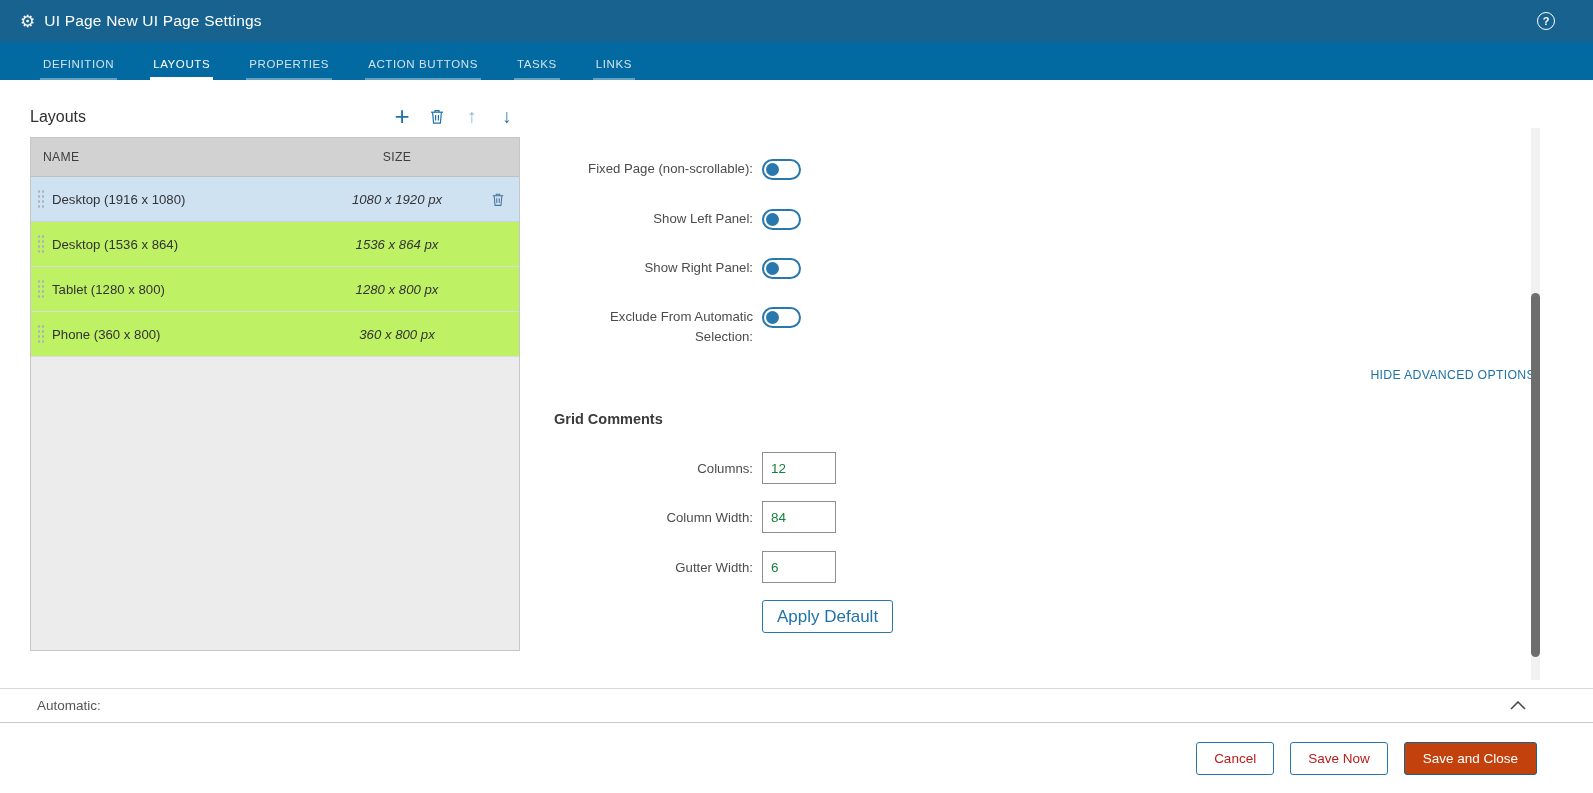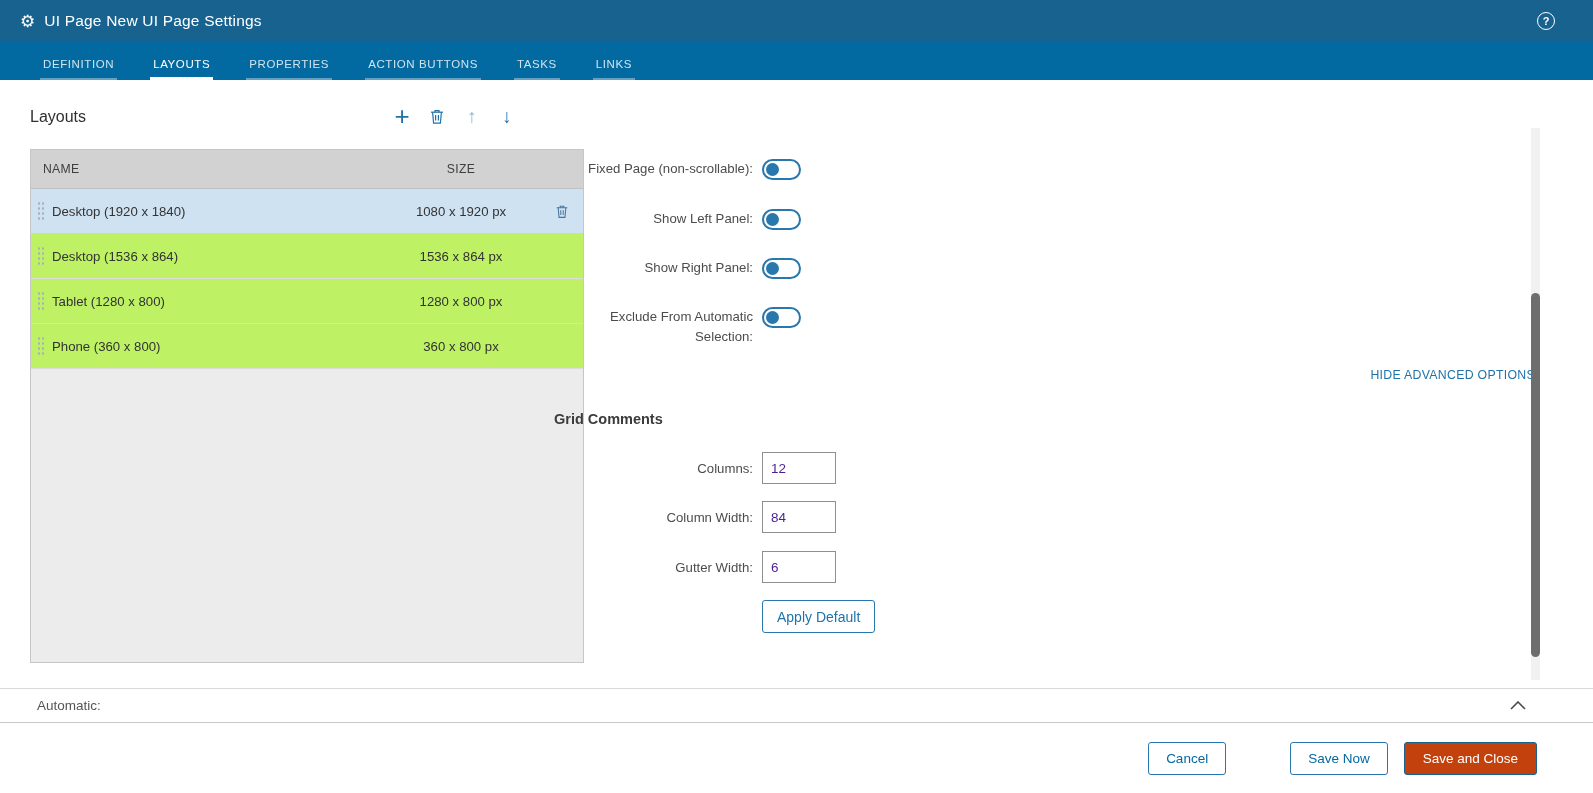--- a/index.html
+++ b/index.html
@@ -47,22 +47,22 @@
   .icon-btn {
     color: #1f73a8; cursor: pointer; background: none; border: none; padding: 0;
     display: flex; align-items: center; justify-content: center; height: 28px; min-width: 20px;
     font-family: inherit;
   }
   .plus-glyph { font-size: 26px; font-weight: 300; line-height: 22px; }
   .arrow-glyph { font-size: 19px; line-height: 1; }
   .icon-btn.disabled { color: #8fb9d6; }
 
   .layouts-table {
-    position: absolute; left: 30px; top: 137px; width: 554px; height: 514px;
-    border: 1px solid #c6c6c6; background: #ececec; margin-top: 12px;
+    position: absolute; left: 30px; top: 137px; width: 490px; height: 514px;
+    border: 1px solid #c6c6c6; background: #ececec;
   }
   .thead {
     height: 39px; background: #d2d2d2; display: flex; align-items: center;
     font-size: 12.2px; color: #3e3e3e; letter-spacing: .3px;
     border-bottom: 1px solid #c0c0c0;
   }
   .th-name { padding-left: 12px; flex: 1; }
   .th-size { width: 160px; text-align: center; }
   .th-action { width: 42px; }
   .row {
@@ -70,21 +70,21 @@
     border-bottom: 1px solid #dcdcdc; background: #bef264;
     cursor: pointer; font-size: 13.2px; color: #333;
   }
   .row.selected { background: #cfe2f2; border-bottom-color: #c2d6e8; }
   .drag-handle {
     width: 8px; height: 20px; margin-left: 6px; flex: none;
     background-image: radial-gradient(circle, #a9b2ba 1px, transparent 1.35px);
     background-size: 4px 5px; cursor: grab;
   }
   .cell-name { flex: 1; padding-left: 7px; }
-  .cell-size { width: 160px; text-align: center; }
+  .cell-size { width: 160px; text-align: center; font-style: italic; }
   .cell-action { width: 42px; display: flex; justify-content: center; color: #49769b; }
   .row-trash-btn { background: none; border: none; padding: 0; color: #49769b; cursor: pointer; display: flex; }
 
   
   .toggle-row { position: absolute; left: 420px; display: flex; align-items: flex-start; }
   .toggle-label { width: 333px; text-align: right; font-size: 13.2px; color: #4c4c4c; line-height: 20px; }
   .toggle-label .narrow { display: inline-block; max-width: 182px; text-align: right; }
   .toggle {
     width: 39px; height: 21px; border: 2px solid #2878ad; border-radius: 12px;
     background: #fff; margin-left: 9px; position: relative; cursor: pointer; flex: none;
@@ -97,44 +97,44 @@
   .advanced-link {
     position: absolute; top: 368px; right: 58px;
     font-size: 12.3px; color: #1f73a8; letter-spacing: .3px; cursor: pointer; white-space: nowrap;
   }
 
   .grid-title { position: absolute; left: 554px; top: 411px; font-size: 14.5px; font-weight: 700; color: #3b3b3b; }
   .field-row { position: absolute; left: 420px; display: flex; align-items: center; }
   .field-label { width: 333px; text-align: right; font-size: 13.2px; color: #4c4c4c; }
   .field-input {
     margin-left: 9px; width: 74px; height: 32px; border: 1px solid #8f8f8f;
-    background: #fff; font-size: 13.5px; padding: 7px 8px; font-family: inherit; color: #4c1d95;
+    background: #fff; font-size: 13.5px; padding: 7px 8px; font-family: inherit; color: #15803d;
   }
   .apply-btn {
     position: absolute; left: 762px; top: 600px; height: 33px; padding: 0 14px;
     background: #fff; border: 1px solid #2878ad; border-radius: 3px;
-    color: #1f73a8; font-size: 14px; font-family: inherit; cursor: pointer;
+    color: #1f73a8; font-size: 17px; font-family: inherit; cursor: pointer;
   }
 
   
   .scroll-track { position: absolute; right: 53px; top: 128px; width: 9px; height: 552px; background: #f1f1f1; }
   .scroll-thumb { position: absolute; right: 53px; top: 293px; width: 9px; height: 364px; background: #6d6d6d; border-radius: 5px; cursor: pointer; }
 
   
   .divider-top { position: absolute; left: 0; right: 0; top: 688px; height: 1px; background: #dadada; }
   .divider-bottom { position: absolute; left: 0; right: 0; top: 722px; height: 1px; background: #c9c9c9; }
   .comments-label { position: absolute; left: 37px; top: 698px; font-size: 13.5px; color: #555; }
   .comments-collapse { position: absolute; right: 67px; top: 701px; cursor: pointer; background: none; border: none; padding: 0; display: flex; }
 
   .footer {
     position: absolute; left: 0; right: 0; top: 723px; bottom: 0; background: #fff;
     display: flex; align-items: center; justify-content: flex-end; gap: 16px; padding-right: 56px;
   }
   .btn { height: 33px; padding: 0 17px; border-radius: 3px; font-size: 13.5px; font-family: inherit; cursor: pointer; }
-  .btn.secondary { background: #fff; border: 1px solid #2878ad; color: #0369a1; margin-left: 48px; }
+  .btn.secondary { background: #fff; border: 1px solid #2878ad; color: #b91c1c; }
   .btn.primary { background: #c2410c; border: 1px solid #17628f; color: #fff; padding: 0 18px; }
 </style>
 </head>
 <body>
 
 <div class="app">
 
   <div class="header">
     <span class="gear-icon">⚙</span>
     <span class="app-title">UI Page New UI Page Settings</span>
@@ -176,21 +176,21 @@
 
   <div class="layouts-table">
     <div class="thead">
       <span class="th-name">NAME</span>
       <span class="th-size">SIZE</span>
       <span class="th-action"></span>
     </div>
 
     <div class="row selected">
       <span class="drag-handle"></span>
-      <span class="cell-name">Desktop (1920 x 1840)</span>
+      <span class="cell-name">Desktop (1916 x 1080)</span>
       <span class="cell-size">1080 x 1920 px</span>
       <span class="cell-action">
         <button class="row-trash-btn">
           <span style="display:flex;">
             <svg width="14" height="15" viewBox="0 0 16 17" fill="none" stroke="currentColor" stroke-width="1.2">
               <path d="M2 4.2h12"></path>
                 <path d="M6 4.2V2.6h4v1.6"></path>
                 <path d="M3.6 4.2l1 11h6.8l1-11"></path>
                 <path d="M6.6 7v5.5"></path>
                 <path d="M9.4 7v5.5"></path>

